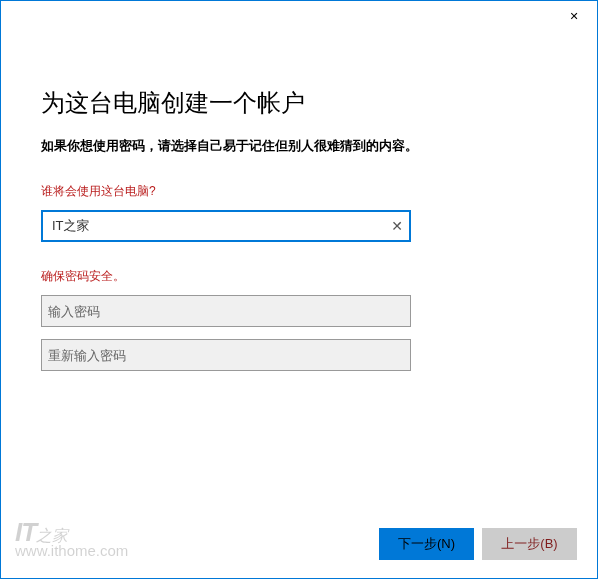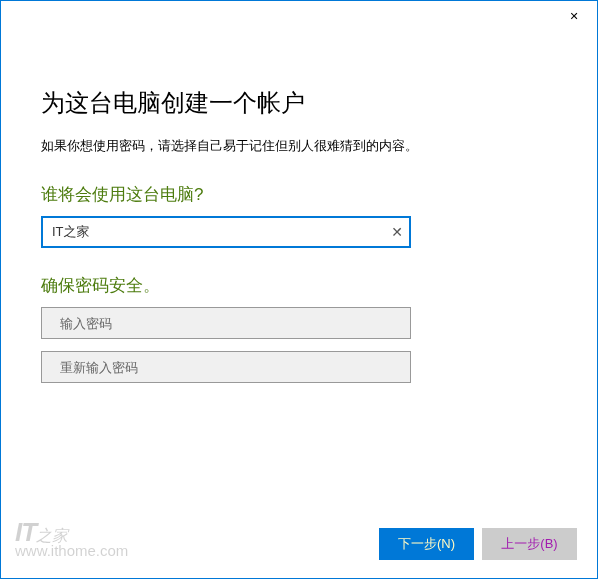--- a/index.html
+++ b/index.html
@@ -46,37 +46,38 @@
       font-size: 24px;
       font-weight: 400;
       color: #000;
       margin-bottom: 18px;
       margin-top: 24px;
     }
     .subtitle {
       font-size: 13px;
       color: #000;
       margin-bottom: 28px;
+      font-weight: bold;
     }
     .section-label {
-      font-size: 17px;
-      color: #4d7c0f;
+      font-size: 12px;
+      color: #b91c1c;
       margin-bottom: 10px;
     }
     .input-wrap {
       position: relative;
       width: 370px;
       margin-bottom: 12px;
     }
     .text-input {
       width: 100%;
       height: 32px;
       border: 1px solid #999;
       background: #f0f0f0;
-      padding: 0 18px;
+      padding: 0 6px;
       font-size: 13px;
       font-family: inherit;
       color: #333;
       outline: none;
     }
     .text-input.focused {
       border: 2px solid #0078d7;
       background: #fff;
       height: 32px;
       padding: 0 34px 0 9px;
@@ -110,25 +111,25 @@
       border: none;
       font-size: 13px;
       font-family: inherit;
       cursor: pointer;
       display: flex;
       align-items: center;
       justify-content: center;
     }
     .btn-primary {
       background: #0078d7;
-      color: #fef9c3;
+      color: #000000;
     }
     .btn-secondary {
       background: #ccc;
-      color: #a21caf;
+      color: #7f1d1d;
     }
     .watermark {
       position: absolute;
       left: 14px;
       bottom: 20px;
       color: rgba(0,0,0,0.18);
       font-family: Arial, sans-serif;
       line-height: 1;
       pointer-events: none;
     }

